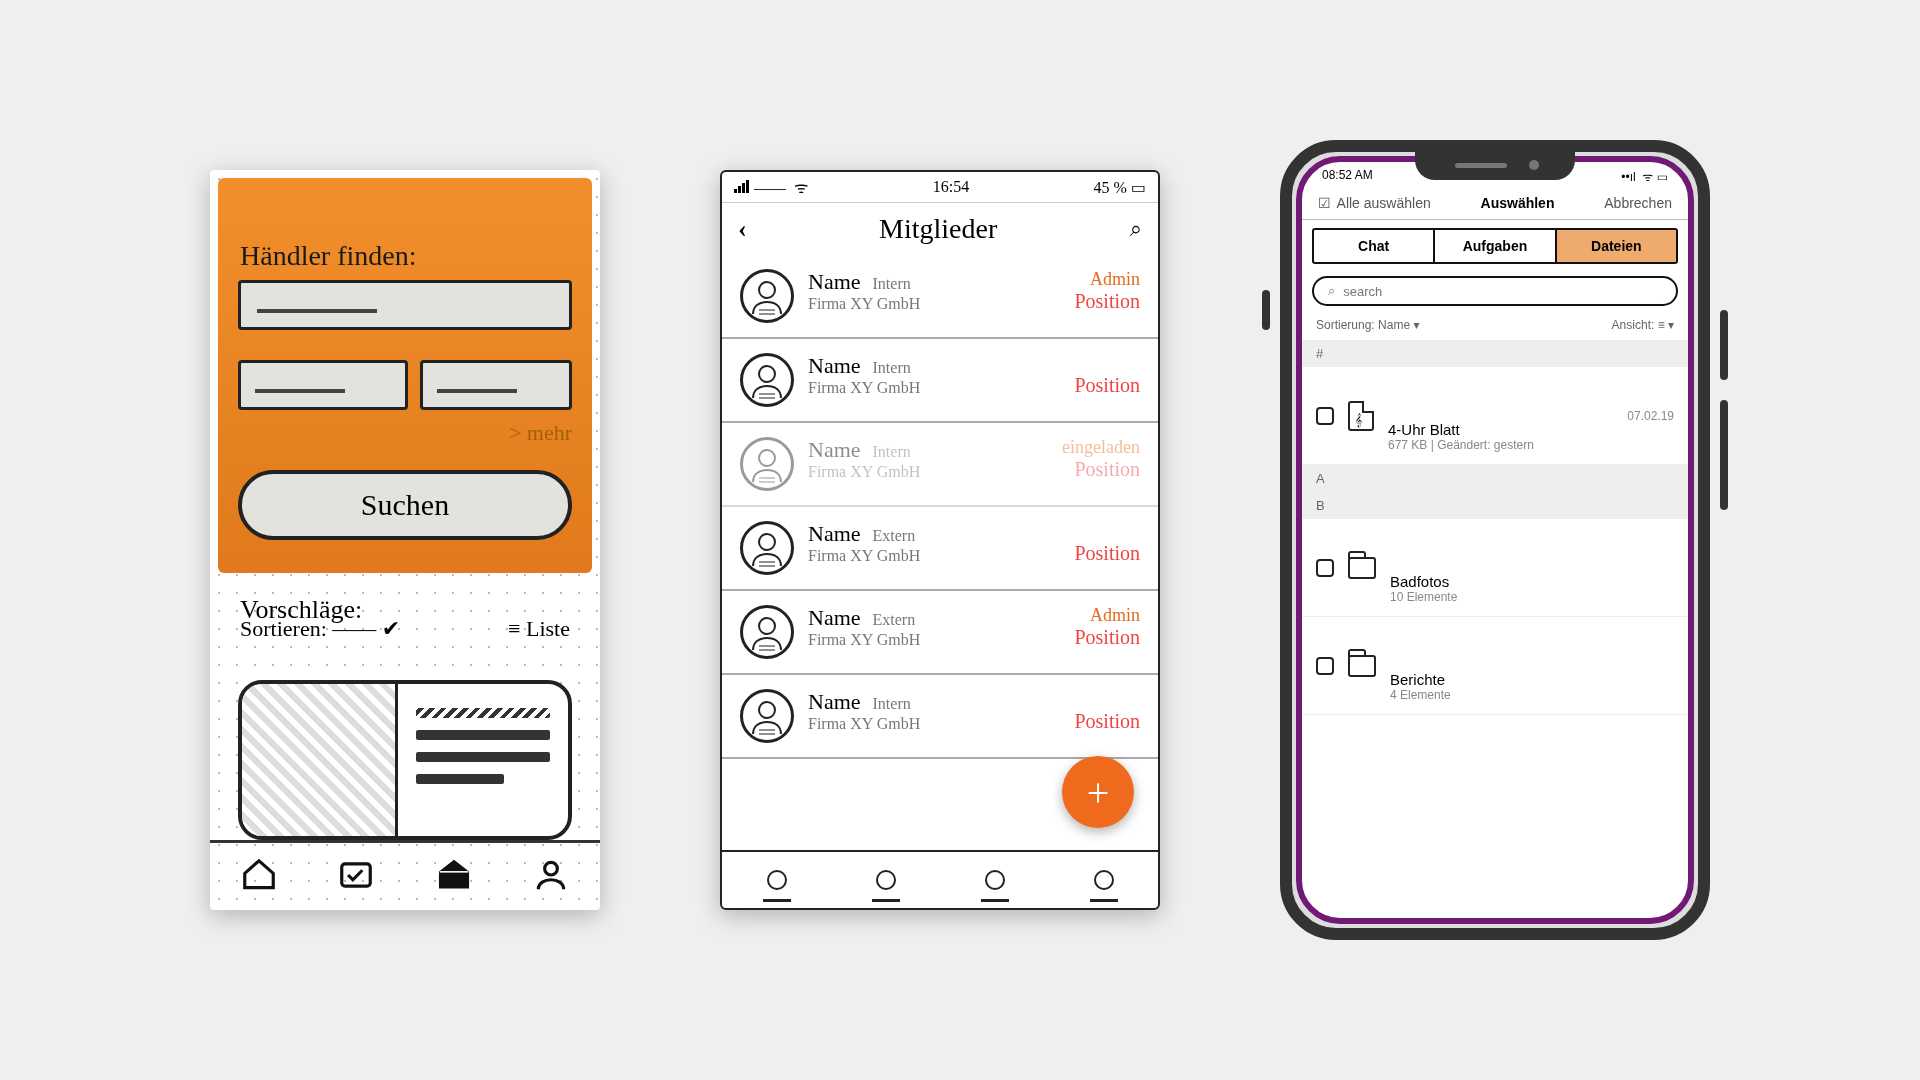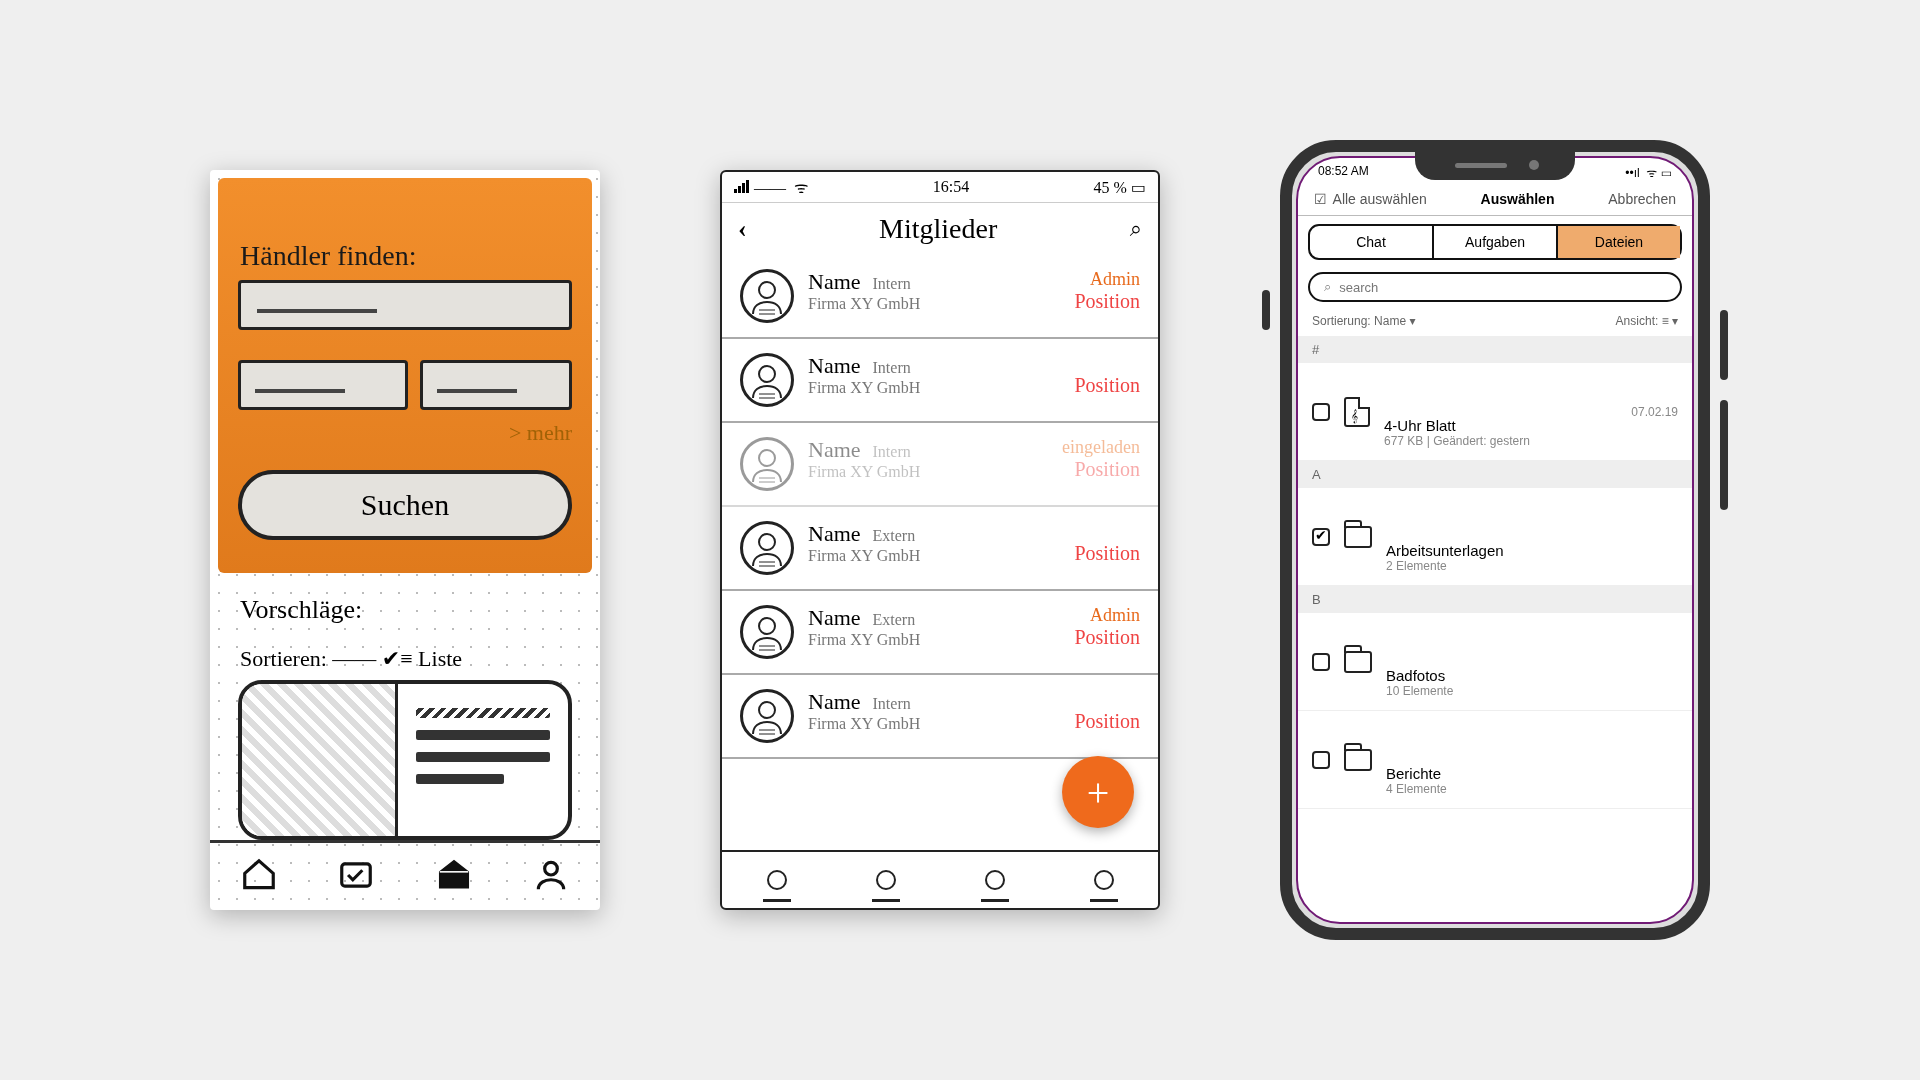--- a/index.html
+++ b/index.html
@@ -52,21 +52,21 @@
   position: absolute; top: 300px; left: 28px; right: 28px; height: 70px;
   background: #e4e2dd; border: 4px solid #222; border-radius: 40px;
   display: flex; align-items: center; justify-content: center;
   font-size: 30px;
 }
 .s1-suggestions {
   position: absolute; top: 425px; left: 30px;
   font-size: 26px;
 }
 .s1-sortrow {
-  position: absolute; top: 476px; left: 30px; right: 30px; display: flex; 
+  position: absolute; top: 446px; left: 30px; right: 30px; display: flex; justify-content: space-between;
   font-size: 22px;
 }
 .s1-card {
   position: absolute; top: 510px; left: 28px; right: 28px; height: 160px;
   border: 4px solid #222; border-radius: 24px; background: #fff;
   display: flex;
 }
 .s1-card-img {
   width: 48%; border-right: 3px solid #222;
   background: repeating-linear-gradient(45deg, #ddd, #ddd 6px, #fff 6px, #fff 12px);
@@ -150,43 +150,44 @@
 .screen3-wrap {
   width: 430px; height: 800px; position: relative;
 }
 .phone {
   position: absolute; inset: 0;
   border: 12px solid #333; border-radius: 56px;
   background: #ddd; padding: 4px;
 }
 .phone-inner {
   width: 100%; height: 100%; background: #fff; border-radius: 44px;
-  border: 2px solid #701a75;
+  border: 6px solid #701a75;
   position: relative; overflow: hidden;
   display: flex; flex-direction: column;
   font-family: -apple-system, 'Helvetica Neue', Arial, sans-serif;
 }
 .notch {
   position: absolute; top: -2px; left: 50%; transform: translateX(-50%);
   width: 160px; height: 30px; background: #333;
   border-radius: 0 0 20px 20px; z-index: 5;
 }
 .notch::before { content: ""; position: absolute; left: 40px; top: 13px; width: 52px; height: 5px; background: #777; border-radius: 3px; }
 .notch::after { content: ""; position: absolute; right: 36px; top: 10px; width: 10px; height: 10px; background: #777; border-radius: 50%; }
 .s3-status { display: flex; justify-content: space-between; padding: 6px 20px 2px; font-size: 12px; }
 .s3-topbar {
   display: flex; justify-content: space-between; align-items: center;
   padding: 8px 16px; font-size: 14px; border-bottom: 1px solid #bbb;
 }
 .s3-topbar .sel { display: flex; align-items: center; gap: 6px; color: #555; }
 .s3-topbar .title { font-weight: 600; }
 .s3-topbar .cancel { color: #555; }
 .s3-segs {
-  display: flex; margin: 8px 10px; border: 2px solid #111; border-radius: 11px;
+  display: flex; margin: 8px 10px; border: 2px solid #111; border-radius: 3px;
   font-size: 14px;
+  font-weight: bold;
 }
 .s3-segs > div { flex: 1; text-align: center; padding: 8px 0; }
 .s3-segs > div + div { border-left: 2px solid #111; }
 .s3-segs .active { background: #efab6d; }
 .s3-search {
   margin: 4px 10px; border: 2px solid #111; border-radius: 20px;
   padding: 5px 14px; font-size: 13px; color: #777; display: flex; gap: 8px; align-items: center;
 }
 .s3-sortrow {
   display: flex; justify-content: space-between; padding: 8px 14px; font-size: 12px; color: #666;
@@ -452,28 +453,20 @@
           <div class="s3-item">
             <div class="s3-chk"></div>
             <div class="s3-fileicon"></div>
             <div class="s3-item-main">
               <div class="s3-item-name">4-Uhr Blatt</div>
               <div class="s3-item-sub">677 KB | Geändert: gestern</div>
             </div>
             <div class="s3-item-date">07.02.19</div>
           </div>
           <div class="s3-section">A</div>
-          <div class="s3-item">
-            <div class="s3-chk checked"></div>
-            <div class="s3-folder"></div>
-            <div class="s3-item-main">
-              <div class="s3-item-name">Arbeitsunterlagen</div>
-              <div class="s3-item-sub">2 Elemente</div>
-            </div>
-          </div>
           <div class="s3-section">B</div>
           <div class="s3-item">
             <div class="s3-chk"></div>
             <div class="s3-folder"></div>
             <div class="s3-item-main">
               <div class="s3-item-name">Badfotos</div>
               <div class="s3-item-sub">10 Elemente</div>
             </div>
           </div>
           <div class="s3-item">

